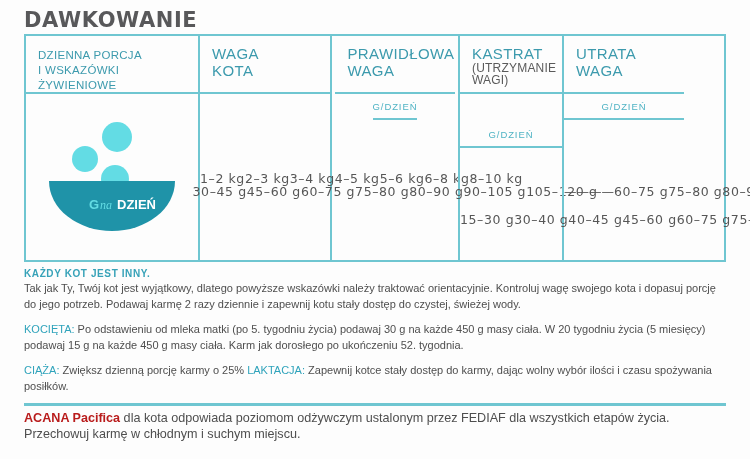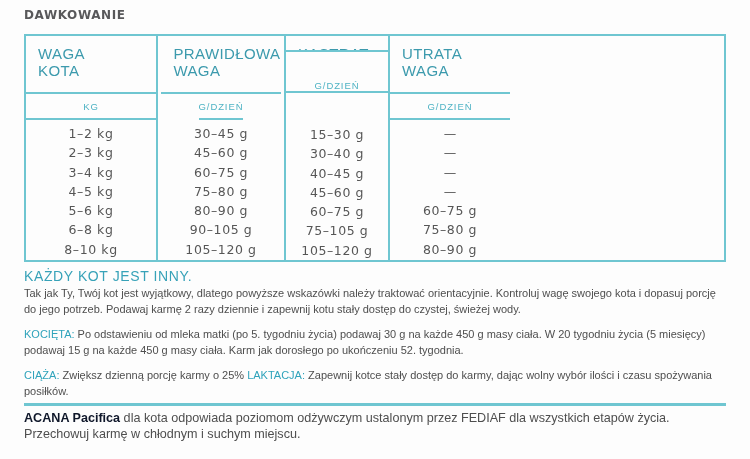--- a/index.html
+++ b/index.html
@@ -21,21 +21,21 @@
     height: 459px;
     background: #fdfdfd;
     box-sizing: border-box;
   }
 
   
   .title {
     position: absolute;
     left: 24px;
     top: 8px;
-    font-size: 12px;
+    font-size: 21px;
     font-weight: bold;
     letter-spacing: 0.6px;
     color: #58585a;
     font-family: "DejaVu Sans", sans-serif;
   }
 
   
   .table {
     position: absolute;
     left: 24px;
@@ -94,21 +94,21 @@
     font-size: 9.5px;
     letter-spacing: 0.9px;
     display: flex;
     align-items: center;
     justify-content: center;
   }
 
   .cell-body {
     flex: 1 1 auto;
     display: flex;
-    flex-direction: column;
+    flex-direction: row;
     align-items: center;
     justify-content: flex-start;
     padding-top: 4px;
   }
   .val {
     font-size: 12.5px;
     line-height: 19.3px;
     color: #565656;
     letter-spacing: 0.6px;
     font-family: "DejaVu Sans", sans-serif;
@@ -125,25 +125,25 @@
 
   
   .copy {
     position: absolute;
     left: 24px;
     top: 268px;
     width: 706px;
     font-family: "Liberation Sans Narrow", "Liberation Sans", sans-serif;
   }
   .copy-head {
-    font-size: 14px;
+    font-size: 10px;
     color: #37a2b8;
     letter-spacing: 0.6px;
     margin-bottom: 2px;
-    font-weight: normal;
+    font-weight: bold;
   }
   .para {
     font-size: 11px;
     line-height: 15.6px;
     color: #4e4e4e;
     margin: 0 0 0 0;
     text-align: left;
   }
   .para + .para { margin-top: 10px; }
   .kw { color: #2fa3bb; }
@@ -159,38 +159,54 @@
   .footer {
     position: absolute;
     left: 24px;
     top: 411px;
     width: 706px;
     font-family: "Liberation Sans Narrow", "Liberation Sans", sans-serif;
     font-size: 12.6px;
     line-height: 15.6px;
     color: #4e4e4e;
   }
-  .footer b { font-weight: bold; color: #0f172a; }
+  .footer b { font-weight: bold; color: #b91c1c; }
 </style>
 </head>
 <body>
 
 <div class="page">
 
   <div class="title">DAWKOWANIE</div>
 
   <div class="table">
 
+    <div class="col col-0">
+      <div class="cell-head">
+        <span>DZIENNA PORCJA</span><br>
+        <span>I WSKAZÓWKI ŻYWIENIOWE</span>
+      </div>
+      <div class="bowl-wrap">
+        <svg class="bowl-svg" width="150" height="112" viewBox="0 0 150 112">
+          <circle cx="80" cy="16" r="15" fill="#63dce4"></circle>
+          <circle cx="48" cy="38" r="13" fill="#63dce4"></circle>
+          <circle cx="78" cy="58" r="14" fill="#63dce4"></circle>
+          <path d="M12,60 L138,60 A63,50 0 0 1 12,60 Z" fill="#1f93a8"></path>
+          <text x="52" y="88" font-family="&quot;Liberation Sans&quot;, sans-serif" font-size="13" font-weight="bold" fill="#63dce4">G</text>
+          <text x="63" y="88" font-family="&quot;Liberation Serif&quot;, serif" font-style="italic" font-size="12" fill="#63dce4">na</text>
+          <text x="80" y="88" font-family="&quot;Liberation Sans&quot;, sans-serif" font-size="13" font-weight="bold" fill="#ffffff">DZIEŃ</text>
+        </svg>
+      </div>
+    </div>
 
     <div class="col col-1">
       <div class="cell-head">
         <span>WAGA</span><br>
         <span>KOTA</span>
       </div>
-      <div class="cell-unit">KG</div>
       <div class="cell-body">
         <div class="val">1–2 kg</div>
         <div class="val">2–3 kg</div>
         <div class="val">3–4 kg</div>
         <div class="val">4–5 kg</div>
         <div class="val">5–6 kg</div>
         <div class="val">6–8 kg</div>
         <div class="val">8–10 kg</div>
       </div>
     </div>

